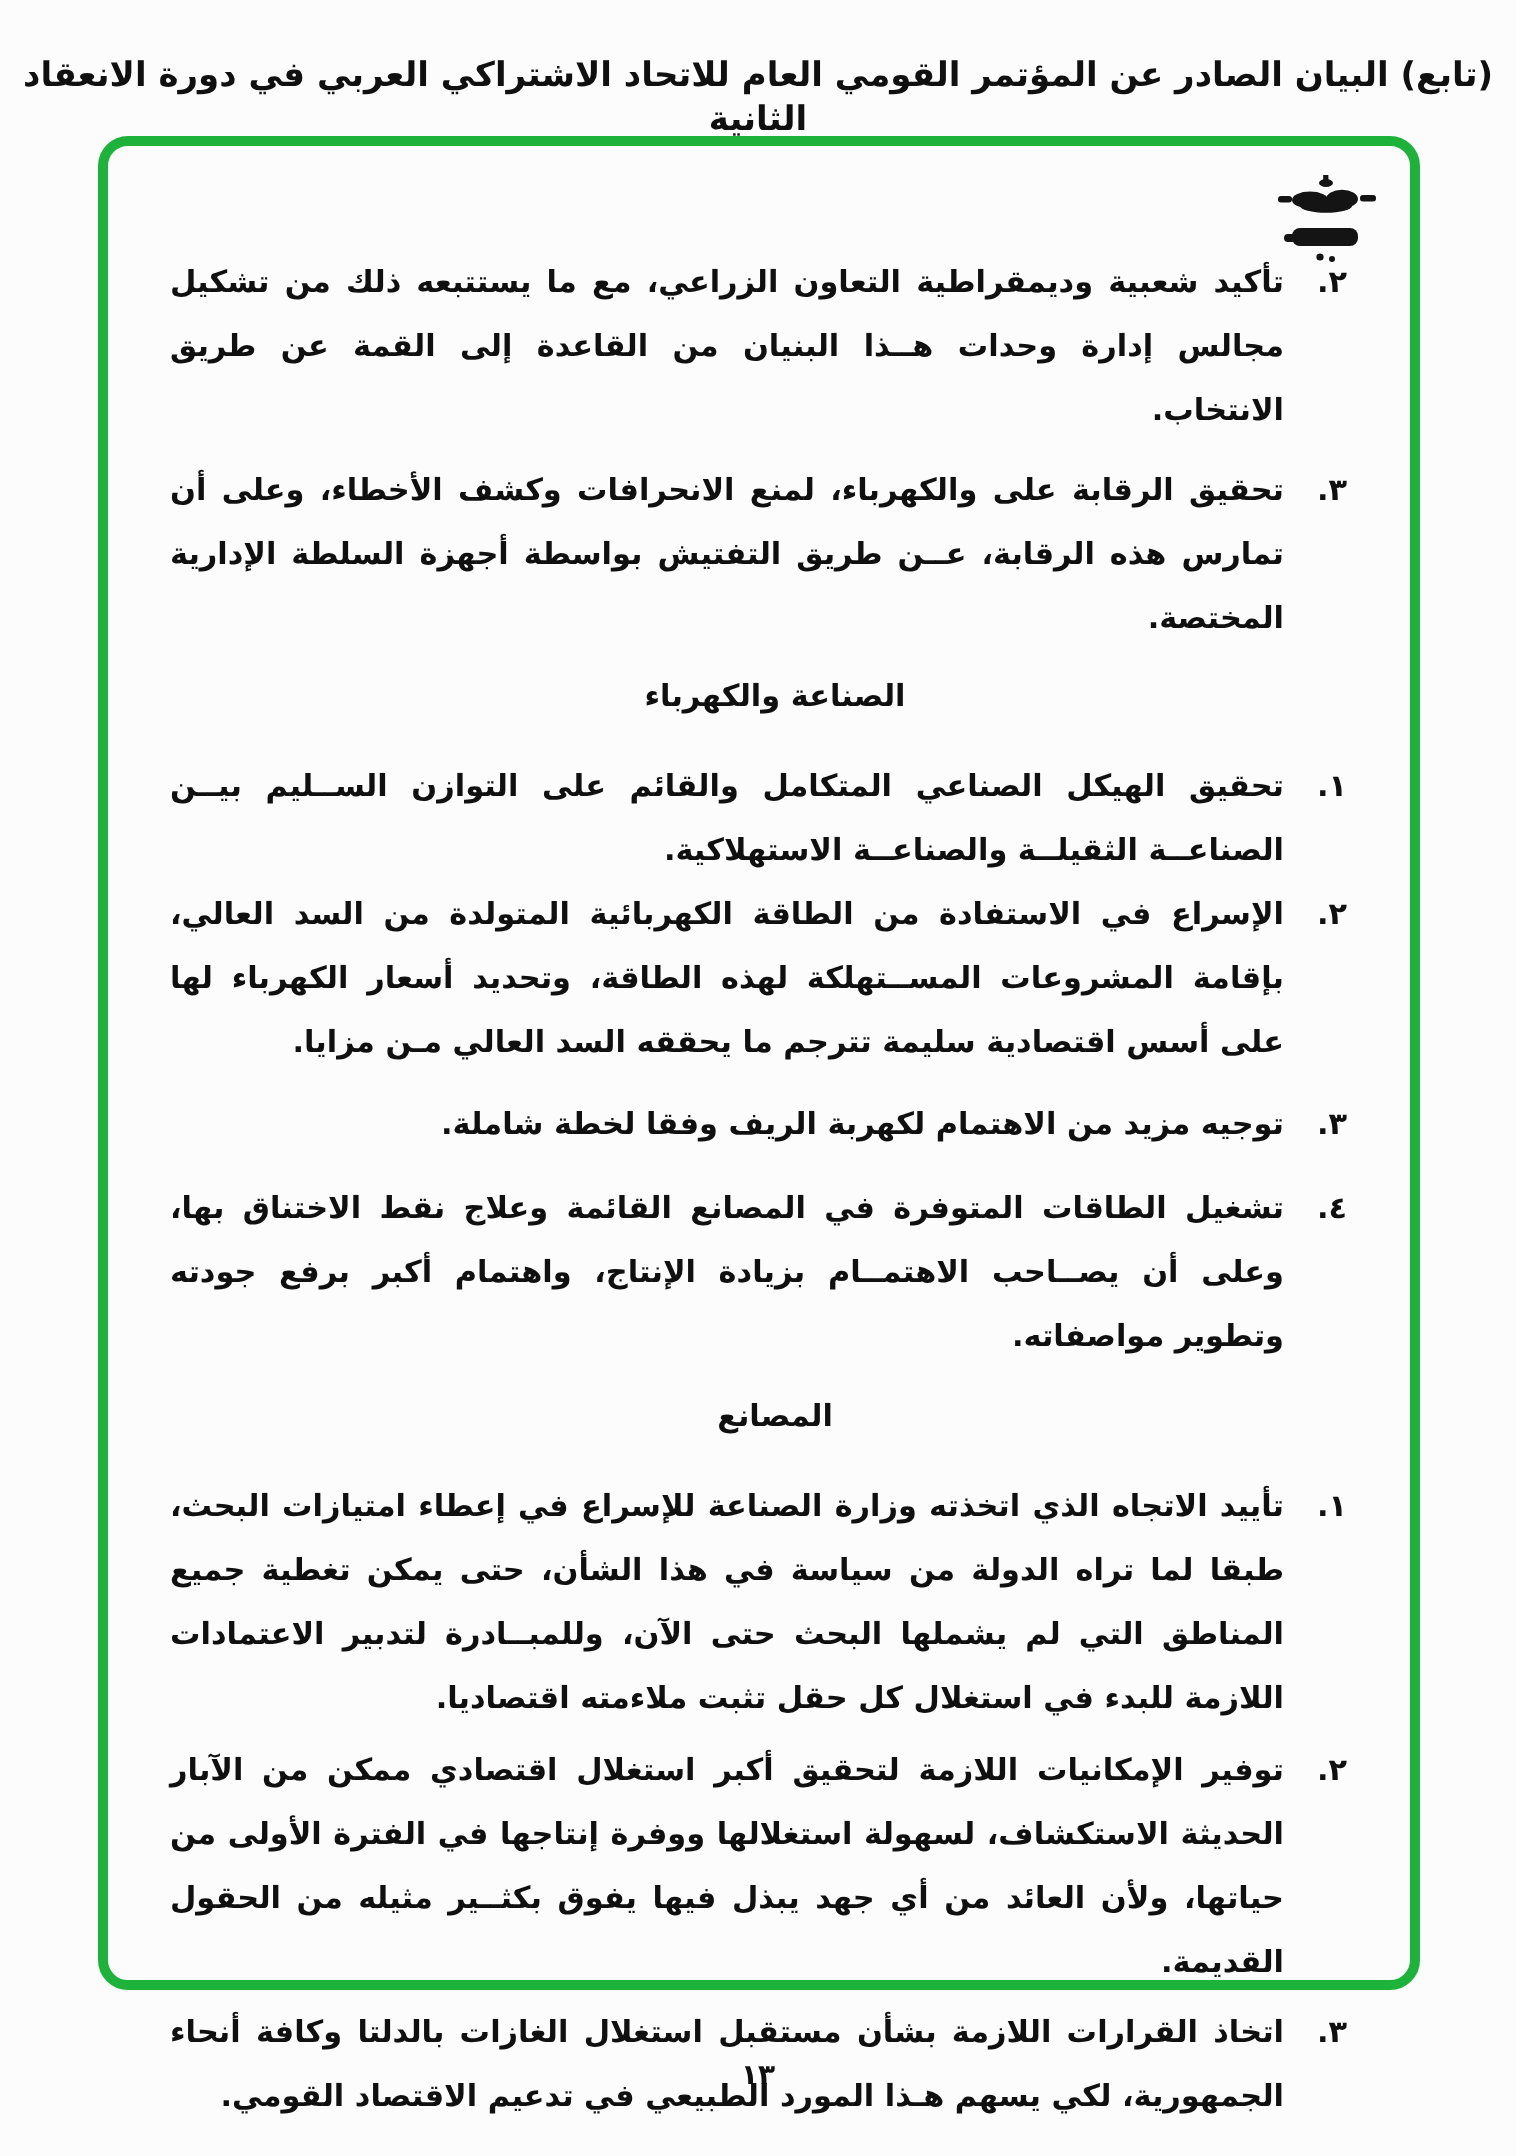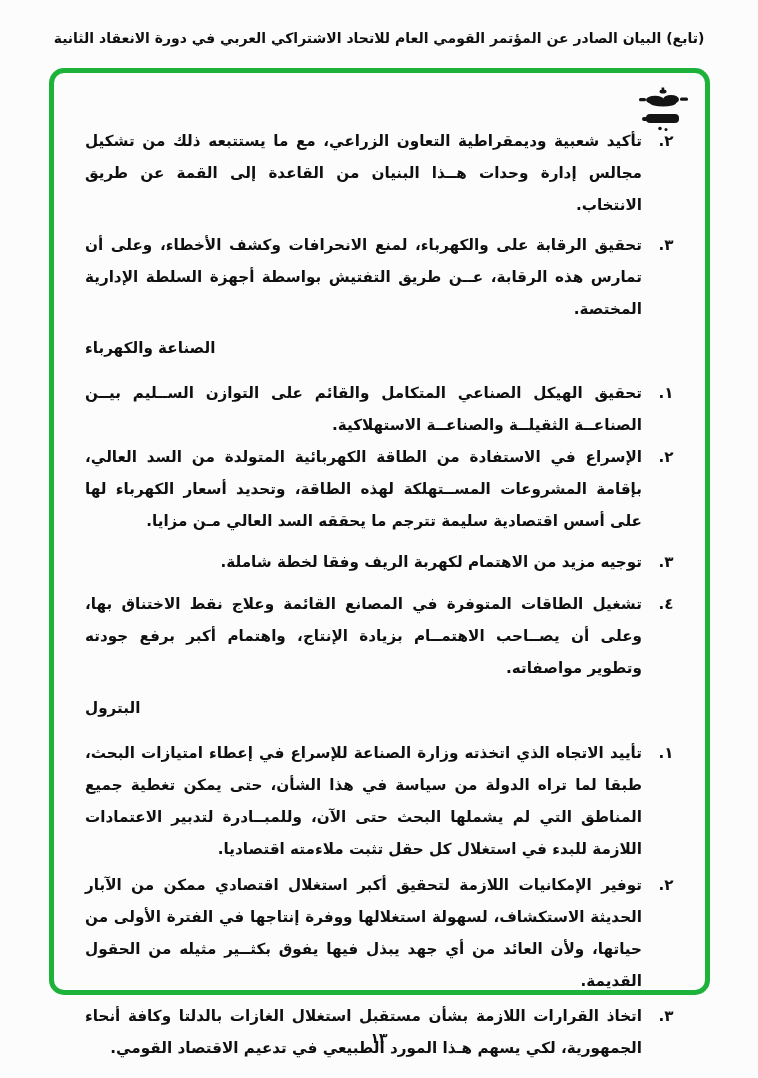--- a/index.html
+++ b/index.html
@@ -6,21 +6,21 @@
   body{
     width:758px;height:1078px;position:relative;
     background:#fcfcfc;
     font-family:"DejaVu Sans","Liberation Sans",sans-serif;
     font-weight:bold;color:#101010;
     -webkit-font-smoothing:antialiased;
   }
   .page-header{
     position:absolute;top:27px;left:0;width:758px;
     text-align:center;direction:rtl;
-    font-size:14px;line-height:22px;
+    font-size:17px;line-height:22px;
   }
   .frame{
     position:absolute;left:49px;top:68px;
     width:661px;height:927px;box-sizing:border-box;
     border:5px solid #1db239;border-radius:15px;
     background:transparent;
   }
   .content{
     position:relative;direction:rtl;
     padding:52px 15px 0 31px;
@@ -31,21 +31,21 @@
   }
   .item{display:flex;align-items:flex-start;}
   .item .num{
     flex:0 0 48px;text-align:center;direction:rtl;white-space:nowrap;
   }
   .item .txt{
     flex:1 1 auto;margin:0;direction:rtl;
     text-align:justify;text-justify:inter-word;
   }
   .heading{
-    text-align:left;direction:rtl;
+    text-align:center;direction:rtl;
   }
   .intro{
     margin:0;direction:rtl;text-align:right;text-indent:46px;
   }
   .page-number{
     position:absolute;top:1030px;left:0;width:758px;
     text-align:center;font-size:14px;direction:rtl;
   }
 </style>
 </head>
@@ -97,21 +97,21 @@
     <div class="item" style="margin-top:9px">
       <span class="num">٣.</span>
       <p class="txt">توجيه مزيد من الاهتمام لكهربة الريف وفقا لخطة شاملة.</p>
     </div>
 
     <div class="item" style="margin-top:10px">
       <span class="num">٤.</span>
       <p class="txt">تشغيل الطاقات المتوفرة في المصانع القائمة وعلاج نقط الاختناق بها، وعلى أن يصــاحب الاهتمــام بزيادة الإنتاج، واهتمام أكبر برفع جودته وتطوير مواصفاته.</p>
     </div>
 
-    <div class="heading" style="margin-top:8px">البترول</div>
+    <div class="heading" style="margin-top:8px">المصانع</div>
 
 
     <div class="item" style="margin-top:13px">
       <span class="num">١.</span>
       <p class="txt">تأييد الاتجاه الذي اتخذته وزارة الصناعة للإسراع في إعطاء امتيازات البحث، طبقا لما تراه الدولة من سياسة في هذا الشأن، حتى يمكن تغطية جميع المناطق التي لم يشملها البحث حتى الآن، وللمبــادرة لتدبير الاعتمادات اللازمة للبدء في استغلال كل حقل تثبت ملاءمته اقتصاديا.</p>
     </div>
 
     <div class="item" style="margin-top:4px">
       <span class="num">٢.</span>
       <p class="txt">توفير الإمكانيات اللازمة لتحقيق أكبر استغلال اقتصادي ممكن من الآبار الحديثة الاستكشاف، لسهولة استغلالها ووفرة إنتاجها في الفترة الأولى من حياتها، ولأن العائد من أي جهد يبذل فيها يفوق بكثــير مثيله من الحقول القديمة.</p>

